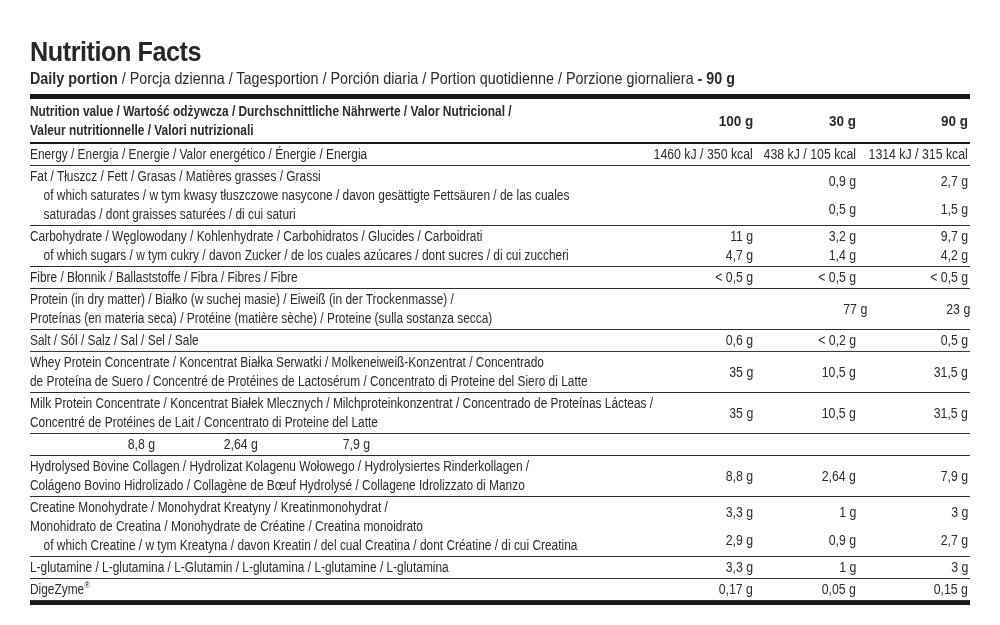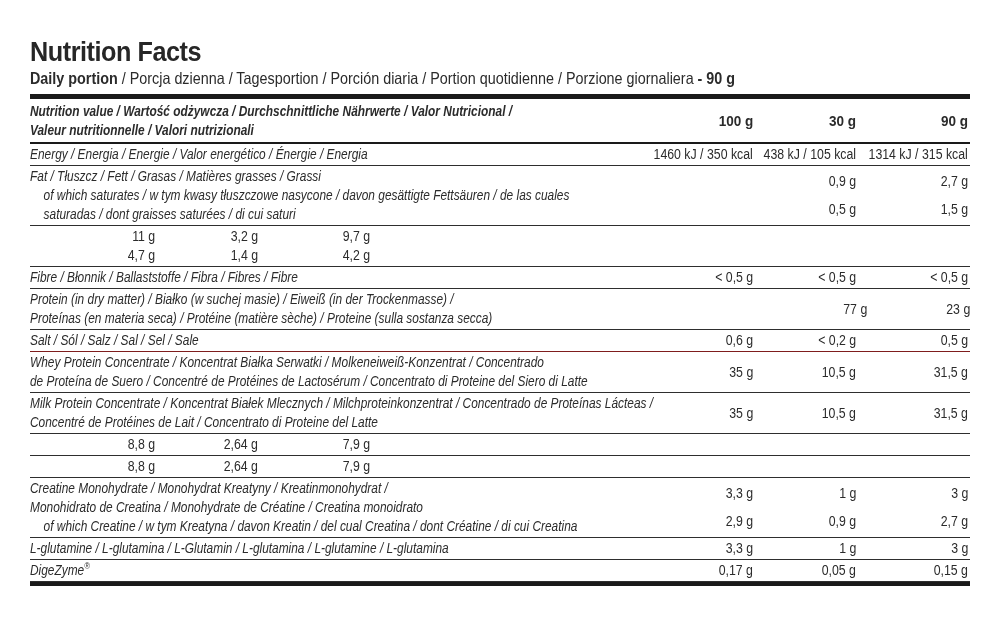--- a/index.html
+++ b/index.html
@@ -45,21 +45,21 @@
   .col-head span { transform:scaleX(0.9); transform-origin:100% 50%; display:inline-block; }
 
   .c1 { width:125px; } .c2 { width:103px; } .c3 { width:114px; padding-right:2px; }
 
   .row {
     display:flex; align-items:stretch;
     border-bottom:1px solid #2e2e2e;
     padding:1px 0;
   }
   .row.medium { border-bottom:1px solid #7f1d1d;justify-content:flex-end; }
-  .lbl { flex:1; min-width:0;font-style:italic; }
+  .lbl { flex:1; min-width:0; }
   .lbl-line {
     font-size:14px; line-height:19px; white-space:nowrap;
     transform:scaleX(0.85); transform-origin:0 50%;
   }
   .lbl-line.indent { padding-left:16px; }
   .lbl-line sup { font-size:9px; line-height:0; vertical-align:super; }
 
   .val {
     display:flex; flex-direction:column;
     justify-content:space-around; align-items:flex-end;
@@ -122,20 +122,24 @@
             <div class="val c2">
               <div class="vtext">0,9 g</div>
               <div class="vtext">0,5 g</div>
             </div>
             <div class="val c3">
               <div class="vtext">2,7 g</div>
               <div class="vtext">1,5 g</div>
             </div>
           </div>
           <div class="row">
+            <div class="lbl">
+              <div class="lbl-line">Carbohydrate / Węglowodany / Kohlenhydrate / Carbohidratos / Glucides / Carboidrati</div>
+              <div class="lbl-line indent">of which sugars / w tym cukry / davon Zucker / de los cuales azúcares / dont sucres / di cui zuccheri</div>
+            </div>
             <div class="val c1">
               <div class="vtext">11 g</div>
               <div class="vtext">4,7 g</div>
             </div>
             <div class="val c2">
               <div class="vtext">3,2 g</div>
               <div class="vtext">1,4 g</div>
             </div>
             <div class="val c3">
               <div class="vtext">9,7 g</div>
@@ -217,20 +221,24 @@
               <div class="vtext">8,8 g</div>
             </div>
             <div class="val c2">
               <div class="vtext">2,64 g</div>
             </div>
             <div class="val c3">
               <div class="vtext">7,9 g</div>
             </div>
           </div>
           <div class="row">
+            <div class="lbl">
+              <div class="lbl-line">Hydrolysed Bovine Collagen / Hydrolizat Kolagenu Wołowego / Hydrolysiertes Rinderkollagen /</div>
+              <div class="lbl-line">Colágeno Bovino Hidrolizado / Collagène de Bœuf Hydrolysé / Collagene Idrolizzato di Manzo</div>
+            </div>
             <div class="val c1">
               <div class="vtext">8,8 g</div>
             </div>
             <div class="val c2">
               <div class="vtext">2,64 g</div>
             </div>
             <div class="val c3">
               <div class="vtext">7,9 g</div>
             </div>
           </div>

